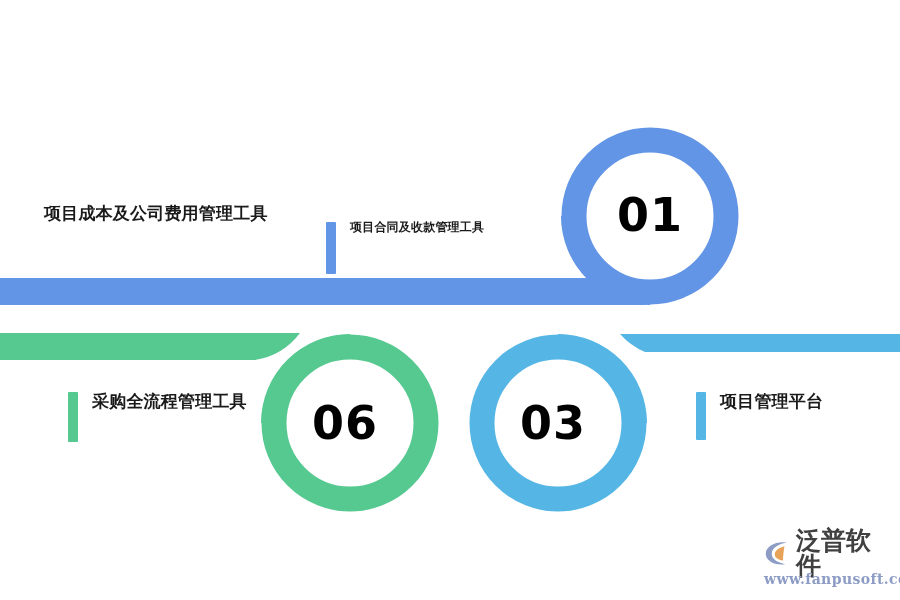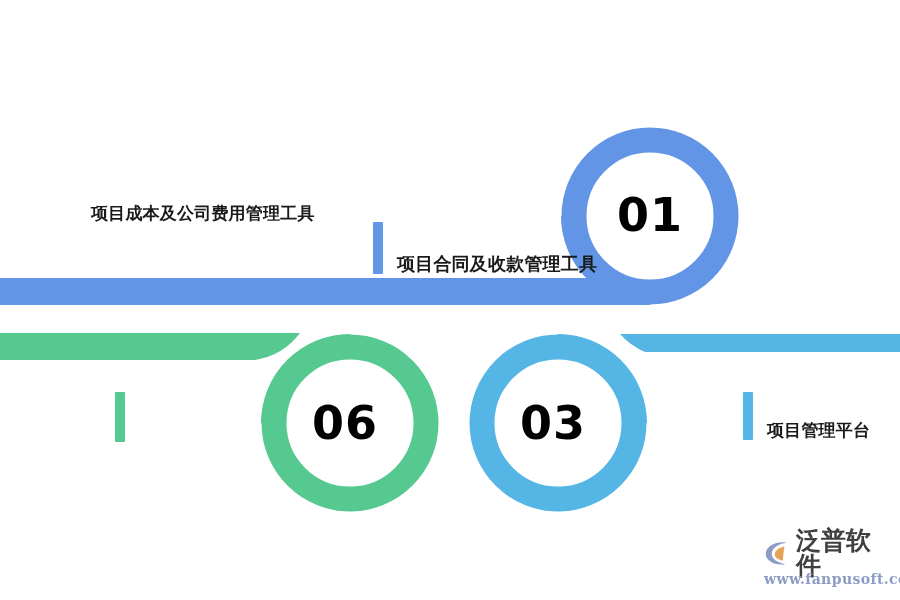--- a/index.html
+++ b/index.html
@@ -25,23 +25,22 @@
     left: 0;
     top: 0;
     width: 900px;
     height: 600px;
   }
 
   
   .label {
     position: absolute;
     display: flex;
-    align-items: flex-end;
+    align-items: flex-start;
     white-space: nowrap;
-    margin-left: 47px;
   }
   .label-text {
     font-family: "DejaVu Sans", "Liberation Sans", sans-serif;
     font-weight: bold;
     font-size: 17px;
     color: #1a1a1a;
     letter-spacing: 0.2px;
     line-height: 1.1;
   }
   .accent-bar {
@@ -50,21 +49,21 @@
     margin-right: 14px;
     flex: 0 0 auto;
   }
 
   #label-cost       { left: 44px;  top: 204px; }
   #label-contract   { left: 326px; top: 222px; }
   #label-purchase   { left: 68px;  top: 392px; }
   #label-platform   { left: 662px; top: 392px; padding-left: 34px; }
 
   #label-cost .label-text      { font-size: 17px; }
-  #label-contract .label-text  { font-size: 18px; }
+  #label-contract .label-text  { font-size: 12px; font-family: Liberation Mono, monospace; }
   #label-purchase .label-text  { font-size: 17px; }
   #label-platform .label-text  { font-size: 17px; }
 
   #label-cost .accent-bar      { height: 0;  width: 0; margin-right: 0; }
   #label-contract .accent-bar  { height: 52px; background: #6295e5; }
   #label-purchase .accent-bar  { height: 50px; background: #56c990; }
   #label-platform .accent-bar  { height: 48px; background: #55b6e5; }
 
   
   .circle-number {
@@ -169,20 +168,21 @@
     <span class="label-text">项目成本及公司费用管理工具</span>
   </div>
 
   <div class="label" id="label-contract">
     <span class="accent-bar"></span>
     <span class="label-text">项目合同及收款管理工具</span>
   </div>
 
   <div class="label" id="label-purchase">
     <span class="accent-bar"></span>
+    <span class="label-text">采购全流程管理工具</span>
   </div>
 
   <div class="label" id="label-platform">
     <span class="accent-bar"></span>
     <span class="label-text">项目管理平台</span>
   </div>
 
   <div class="logo">
     <div class="logo-row">
       <svg class="logo-mark" viewBox="0 0 40 40">

